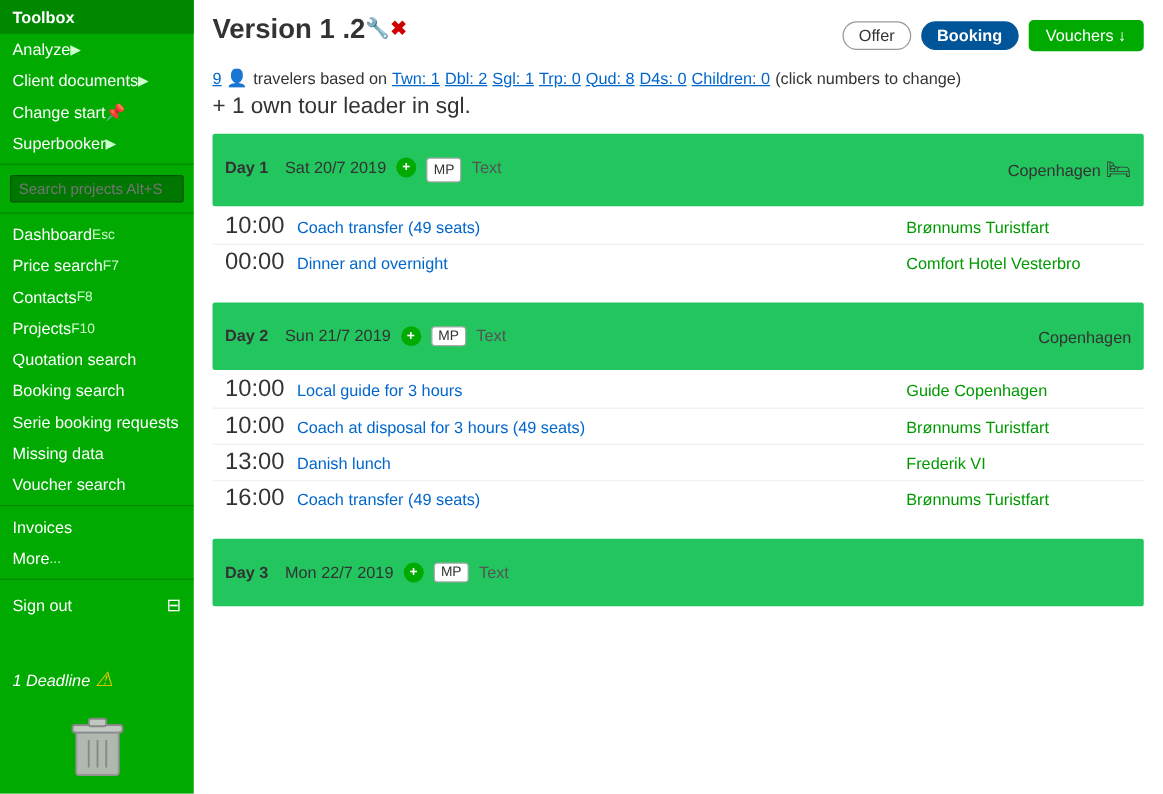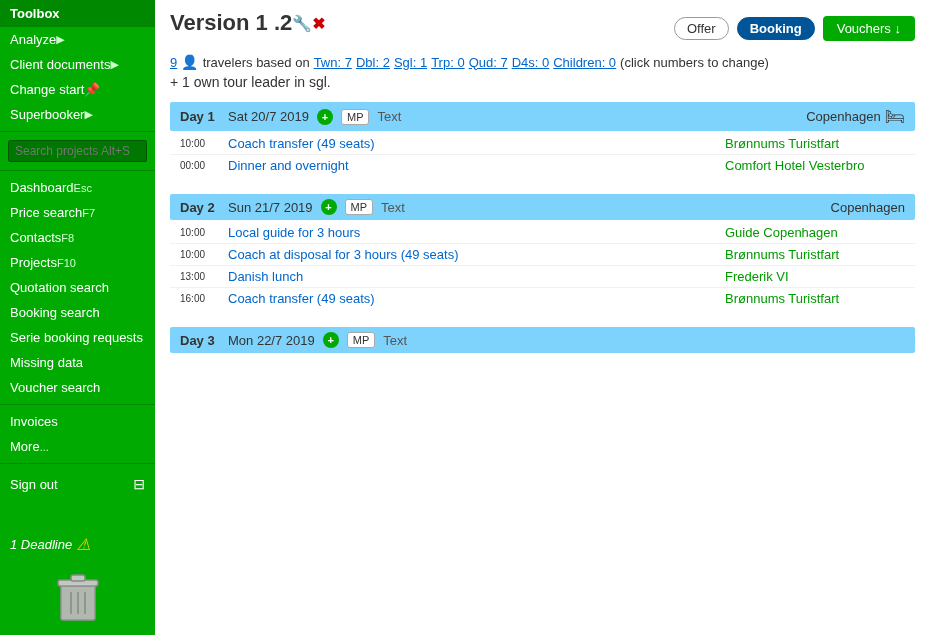--- a/index.html
+++ b/index.html
@@ -139,32 +139,31 @@
       margin-bottom: 4px;
       display: flex;
       flex-wrap: wrap;
       gap: 4px;
       align-items: center;
     }
     .travelers-row span { display: inline; }
     .clickable-num { color: #0066cc; text-decoration: underline; cursor: pointer; }
     .person-icon { color: #0066cc; font-size: 14px; }
     .tour-leader-row {
-      font-size: 14px;
+      font-size: 18px;
       color: #333;
       margin-bottom: 12px;
     }
 
     
     .day-block { margin-bottom: 16px; }
     .day-header {
-      background: #7dd3fc;
-      padding: 5px 10px;
-      display: flex;
-      align-items: center;
+      background: #22c55e;
+      padding: 19px 10px;
+      display: flex;
       gap: 8px;
       border-radius: 2px;
     }
     .day-label { font-weight: bold; font-size: 13px; color: #333; min-width: 40px; }
     .day-date { font-size: 13px; color: #333; }
     .day-add-btn {
       background: #00aa00;
       color: #fff;
       border: none;
       border-radius: 50%;
@@ -203,21 +202,21 @@
 
     .day-items { padding: 2px 0; }
     .day-item {
       display: flex;
       align-items: center;
       padding: 3px 10px;
       gap: 10px;
       border-bottom: 1px solid #f0f0f0;
     }
     .day-item:last-child { border-bottom: none; }
-    .item-time { min-width: 38px; font-size: 10px; color: #333; }
+    .item-time { min-width: 38px; font-size: 19px; color: #333; }
     .item-name { flex: 1; font-size: 13px; color: #0066cc; }
     .item-supplier { font-size: 13px; color: #009900; min-width: 180px; }
 
     .sidebar-sign-out {
       display: flex;
       align-items: center;
       justify-content: space-between;
       padding: 8px 10px;
       cursor: pointer;
       color: #fff;
@@ -342,25 +341,25 @@
       <button class="btn-offer">Offer</button>
       <button class="btn-booking">Booking</button>
       <button class="btn-vouchers">Vouchers ↓</button>
     </div>
   </div>
 
   <div class="travelers-row">
     <span class="clickable-num">9</span>
     <span class="person-icon">👤</span>
     <span>travelers based on</span>
-    <span class="clickable-num">Twn: 7</span>
+    <span class="clickable-num">Twn: 1</span>
     <span class="clickable-num">Dbl: 2</span>
     <span class="clickable-num">Sgl: 1</span>
     <span class="clickable-num">Trp: 0</span>
-    <span class="clickable-num">Qud: 7</span>
+    <span class="clickable-num">Qud: 8</span>
     <span class="clickable-num">D4s: 0</span>
     <span class="clickable-num">Children: 0</span>
     <span>(click numbers to change)</span>
   </div>
   <div class="tour-leader-row">
     <span>+ 1 own tour leader in sgl.</span>
   </div>
 
   <div class="day-block">
     <div class="day-header">

